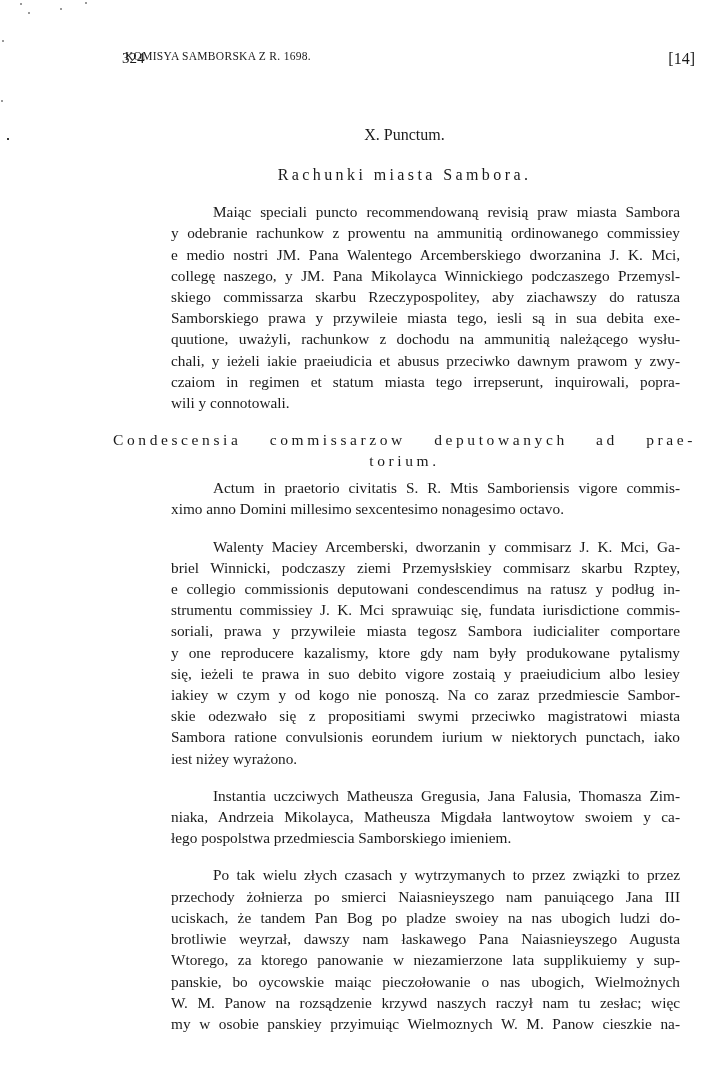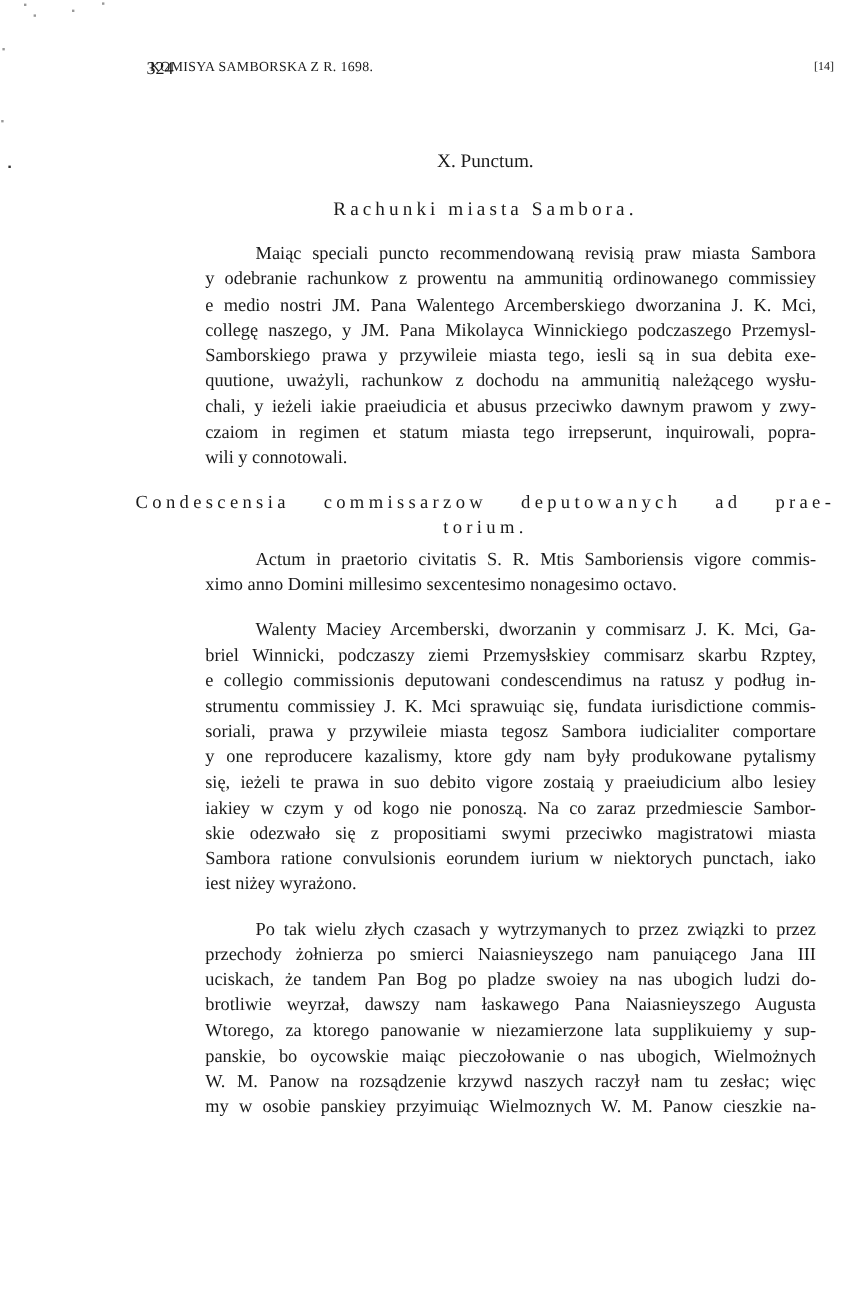--- a/index.html
+++ b/index.html
@@ -2,21 +2,21 @@
 <html><head>
 <meta charset="utf-8">
 <style>
   html, body { margin:0; padding:0; background:#ffffff; }
   body { width:720px; height:1074px; position:relative; overflow:hidden;
          font-family:"Liberation Serif","DejaVu Serif",serif; color:#1a1a1a; }
   .page { position:absolute; left:0; top:0; width:720px; height:1074px; }
   .running-head { position:absolute; top:48px; left:110px; width:585px; height:22px; font-size:14px; }
   .page-num { position:absolute; left:12px; top:2px; font-size:15px; }
   .running-title { position:absolute; left:15px; right:0; text-align:left; font-size:11.5px; letter-spacing:0.3px; top:2px; }
-  .sig-mark { position:absolute; right:0; top:2px; font-size:10px; }
+  .sig-mark { position:absolute; right:0; top:2px; font-size:16px; }
   .text-block { position:absolute; left:113px; top:108px; width:583px; font-size:15.3px; line-height:21.2px; }
   .center { text-align:center; }
   .h-punct { margin:16px; height:24px; font-size:16px; }
   .h-spaced { letter-spacing:3.4px; font-size:16px; margin:0 0 10px 0; }
   .h-spaced2 { letter-spacing:3.6px; font-size:15.5px; margin:12px 0 0 0; line-height:21px; text-align:justify; text-align-last:center; }
   .para { margin:16px; text-align:justify; text-indent:42px; }
   .line { display:block; text-align:justify; text-align-last:justify; white-space:nowrap; }
   .line.last { text-align-last:left; }
   .speck { position:absolute; background:#999; width:2px; height:2px; }
 </style>
@@ -33,20 +33,21 @@
 
   <div class="text-block">
     <div class="center h-punct">X. Punctum.</div>
     <div class="center h-spaced">Rachunki miasta Sambora.</div>
 
     <div class="para">
       <span class="line" style="padding-left:42px">Maiąc speciali puncto recommendowaną revisią praw miasta Sambora</span>
       <span class="line">y odebranie rachunkow z prowentu na ammunitią ordinowanego commissiey</span>
       <span class="line">e medio nostri JM. Pana Walentego Arcemberskiego dworzanina J. K. Mci,</span>
       <span class="line">collegę naszego, y JM. Pana Mikolayca Winnickiego podczaszego Przemysl-</span>
+      <span class="line">skiego commissarza skarbu Rzeczypospolitey, aby ziachawszy do ratusza</span>
       <span class="line">Samborskiego prawa y przywileie miasta tego, iesli są in sua debita exe-</span>
       <span class="line">quutione, uważyli, rachunkow z dochodu na ammunitią należącego wysłu-</span>
       <span class="line">chali, y ieżeli iakie praeiudicia et abusus przeciwko dawnym prawom y zwy-</span>
       <span class="line">czaiom in regimen et statum miasta tego irrepserunt, inquirowali, popra-</span>
       <span class="line last">wili y connotowali.</span>
     </div>
 
     <div class="h-spaced2">
       <span class="line">Condescensia commissarzow deputowanych ad prae-</span>
       <span class="line center" style="text-align-last:center">torium.</span>
@@ -64,20 +65,25 @@
       <span class="line">strumentu commissiey J. K. Mci sprawuiąc się, fundata iurisdictione commis-</span>
       <span class="line">soriali, prawa y przywileie miasta tegosz Sambora iudicialiter comportare</span>
       <span class="line">y one reproducere kazalismy, ktore gdy nam były produkowane pytalismy</span>
       <span class="line">się, ieżeli te prawa in suo debito vigore zostaią y praeiudicium albo lesiey</span>
       <span class="line">iakiey w czym y od kogo nie ponoszą. Na co zaraz przedmiescie Sambor-</span>
       <span class="line">skie odezwało się z propositiami swymi przeciwko magistratowi miasta</span>
       <span class="line">Sambora ratione convulsionis eorundem iurium w niektorych punctach, iako</span>
       <span class="line last">iest niżey wyrażono.</span>
     </div>
 
+    <div class="para">
+      <span class="line" style="padding-left:42px">Instantia uczciwych Matheusza Gregusia, Jana Falusia, Thomasza Zim-</span>
+      <span class="line">niaka, Andrzeia Mikolayca, Matheusza Migdała lantwoytow swoiem y ca-</span>
+      <span class="line last">łego pospolstwa przedmiescia Samborskiego imieniem.</span>
+    </div>
 
     <div class="para">
       <span class="line" style="padding-left:42px">Po tak wielu złych czasach y wytrzymanych to przez związki to przez</span>
       <span class="line">przechody żołnierza po smierci Naiasnieyszego nam panuiącego Jana III</span>
       <span class="line">uciskach, że tandem Pan Bog po pladze swoiey na nas ubogich ludzi do-</span>
       <span class="line">brotliwie weyrzał, dawszy nam łaskawego Pana Naiasnieyszego Augusta</span>
       <span class="line">Wtorego, za ktorego panowanie w niezamierzone lata supplikuiemy y sup-</span>
       <span class="line">panskie, bo oycowskie maiąc pieczołowanie o nas ubogich, Wielmożnych</span>
       <span class="line">W. M. Panow na rozsądzenie krzywd naszych raczył nam tu zesłac; więc</span>
       <span class="line">my w osobie panskiey przyimuiąc Wielmoznych W. M. Panow cieszkie na-</span>

